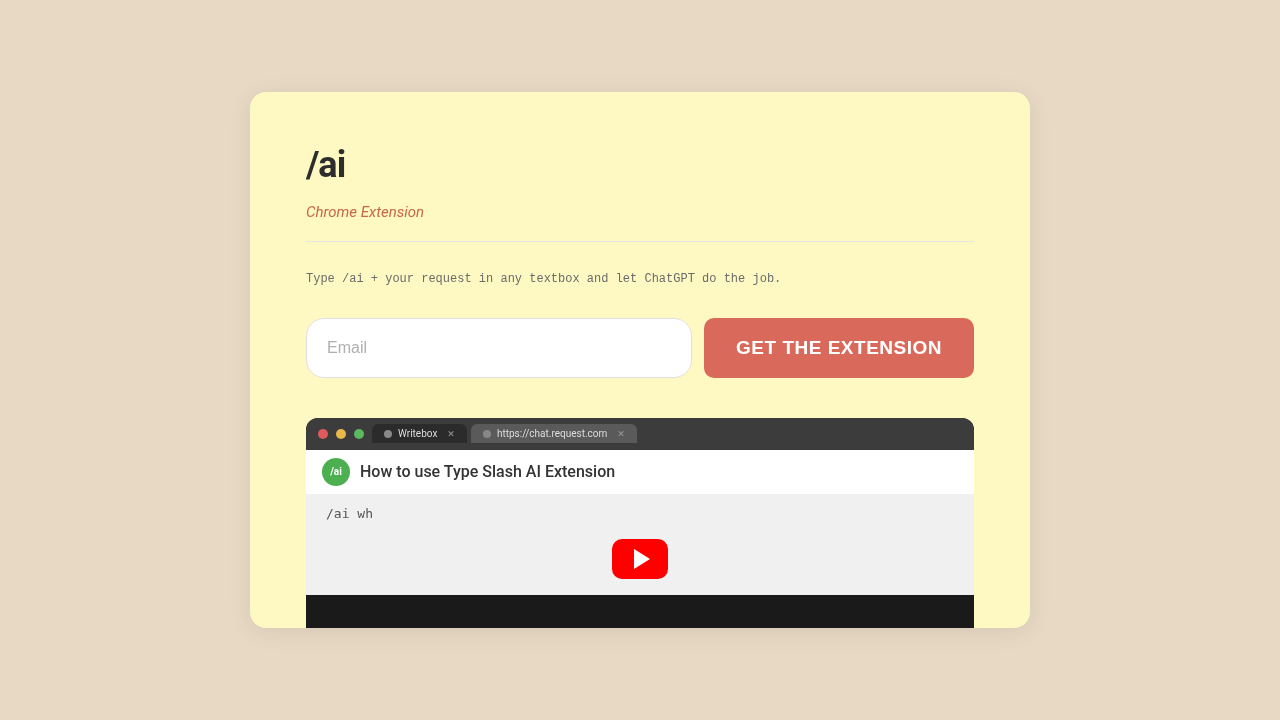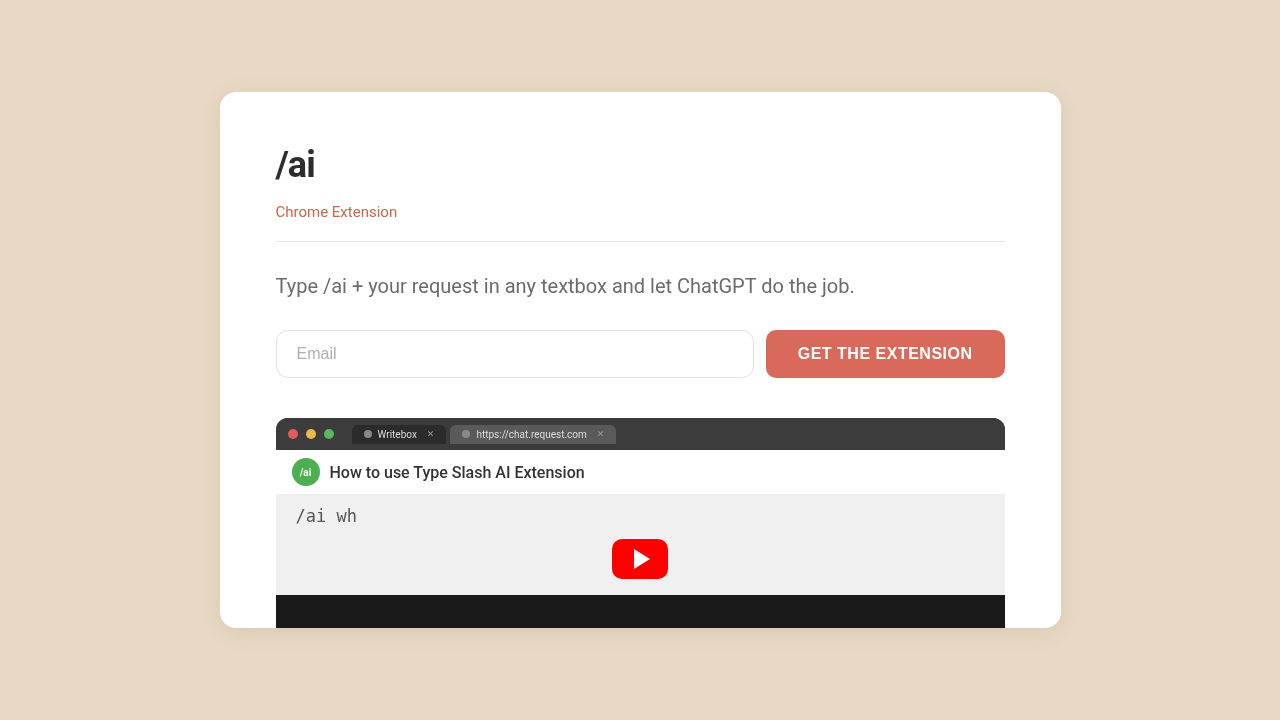--- a/index.html
+++ b/index.html
@@ -13,89 +13,91 @@
       height: 720px;
       background-color: #e8d9c4;
       display: flex;
       align-items: center;
       justify-content: center;
       font-family: -apple-system, BlinkMacSystemFont, 'Segoe UI', Roboto, sans-serif;
       overflow: hidden;
     }
 
     .card {
-      background: #ffffff;
+      background: #fef9c3;
       border-radius: 16px;
-      width: 841px;
+      width: 780px;
       padding: 52px 56px 0 56px;
       box-shadow: 0 4px 24px rgba(0,0,0,0.08);
       overflow: hidden;
     }
 
     .logo {
       font-size: 36px;
       font-weight: 700;
       color: #2d2d2d;
       letter-spacing: -1px;
       margin-bottom: 16px;
     }
 
     .badge {
       display: inline-block;
       color: #c8674a;
       font-size: 15px;
       font-weight: 400;
       margin-bottom: 20px;
+      font-style: italic;
     }
 
     .divider {
       border: none;
       border-top: 1px solid #e5e5e5;
       margin-bottom: 28px;
     }
 
     .description {
       color: #6b6b6b;
-      font-size: 20px;
+      font-size: 12px;
       line-height: 1.6;
       margin-bottom: 14px;
+      font-family: Liberation Mono, monospace;
     }
 
     .description:last-of-type {
       margin-bottom: 28px;
     }
 
     .form-row {
       display: flex;
       gap: 12px;
       margin-bottom: 40px;
     }
 
     .email-input {
       flex: 1;
-      padding: 14px 20px;
+      padding: 20px 20px;
       border: 1.5px solid #e0e0e0;
-      border-radius: 12px;
+      border-radius: 18px;
       font-size: 16px;
       color: #333;
       outline: none;
       background: #fff;
     }
 
     .email-input::placeholder {
       color: #b0b0b0;
     }
 
     .cta-button {
       background: #d9695a;
       color: #ffffff;
       border: none;
       border-radius: 10px;
       padding: 14px 32px;
-      font-size: 16px;
+      font-size: 19px;
       font-weight: 600;
       letter-spacing: 0.5px;
       cursor: pointer;
       white-space: nowrap;
     }
 
     .video-container {
       border-radius: 12px 12px 0 0;
       overflow: hidden;
       position: relative;
@@ -119,21 +121,20 @@
     }
 
     .dot-red { background: #e05c5c; }
     .dot-yellow { background: #e8b84b; }
     .dot-green { background: #5cb85c; }
 
     .chrome-tabs {
       display: flex;
       align-items: center;
       gap: 4px;
-      margin-left: 10px;
     }
 
     .chrome-tab {
       background: #5a5a5a;
       color: #ddd;
       font-size: 10px;
       padding: 4px 12px;
       border-radius: 6px 6px 0 0;
       display: flex;
       align-items: center;
@@ -201,21 +202,21 @@
       background: #f0f0f0;
       width: 100%;
       flex: 1;
       margin-top: 40px;
       display: flex;
       align-items: flex-start;
       padding: 16px 20px;
     }
 
     .typing-indicator {
-      font-size: 17px;
+      font-size: 13px;
       color: #555;
       font-family: monospace;
     }
 
     .youtube-play {
       position: absolute;
       bottom: 16px;
       left: 50%;
       transform: translateX(-50%);
     }

